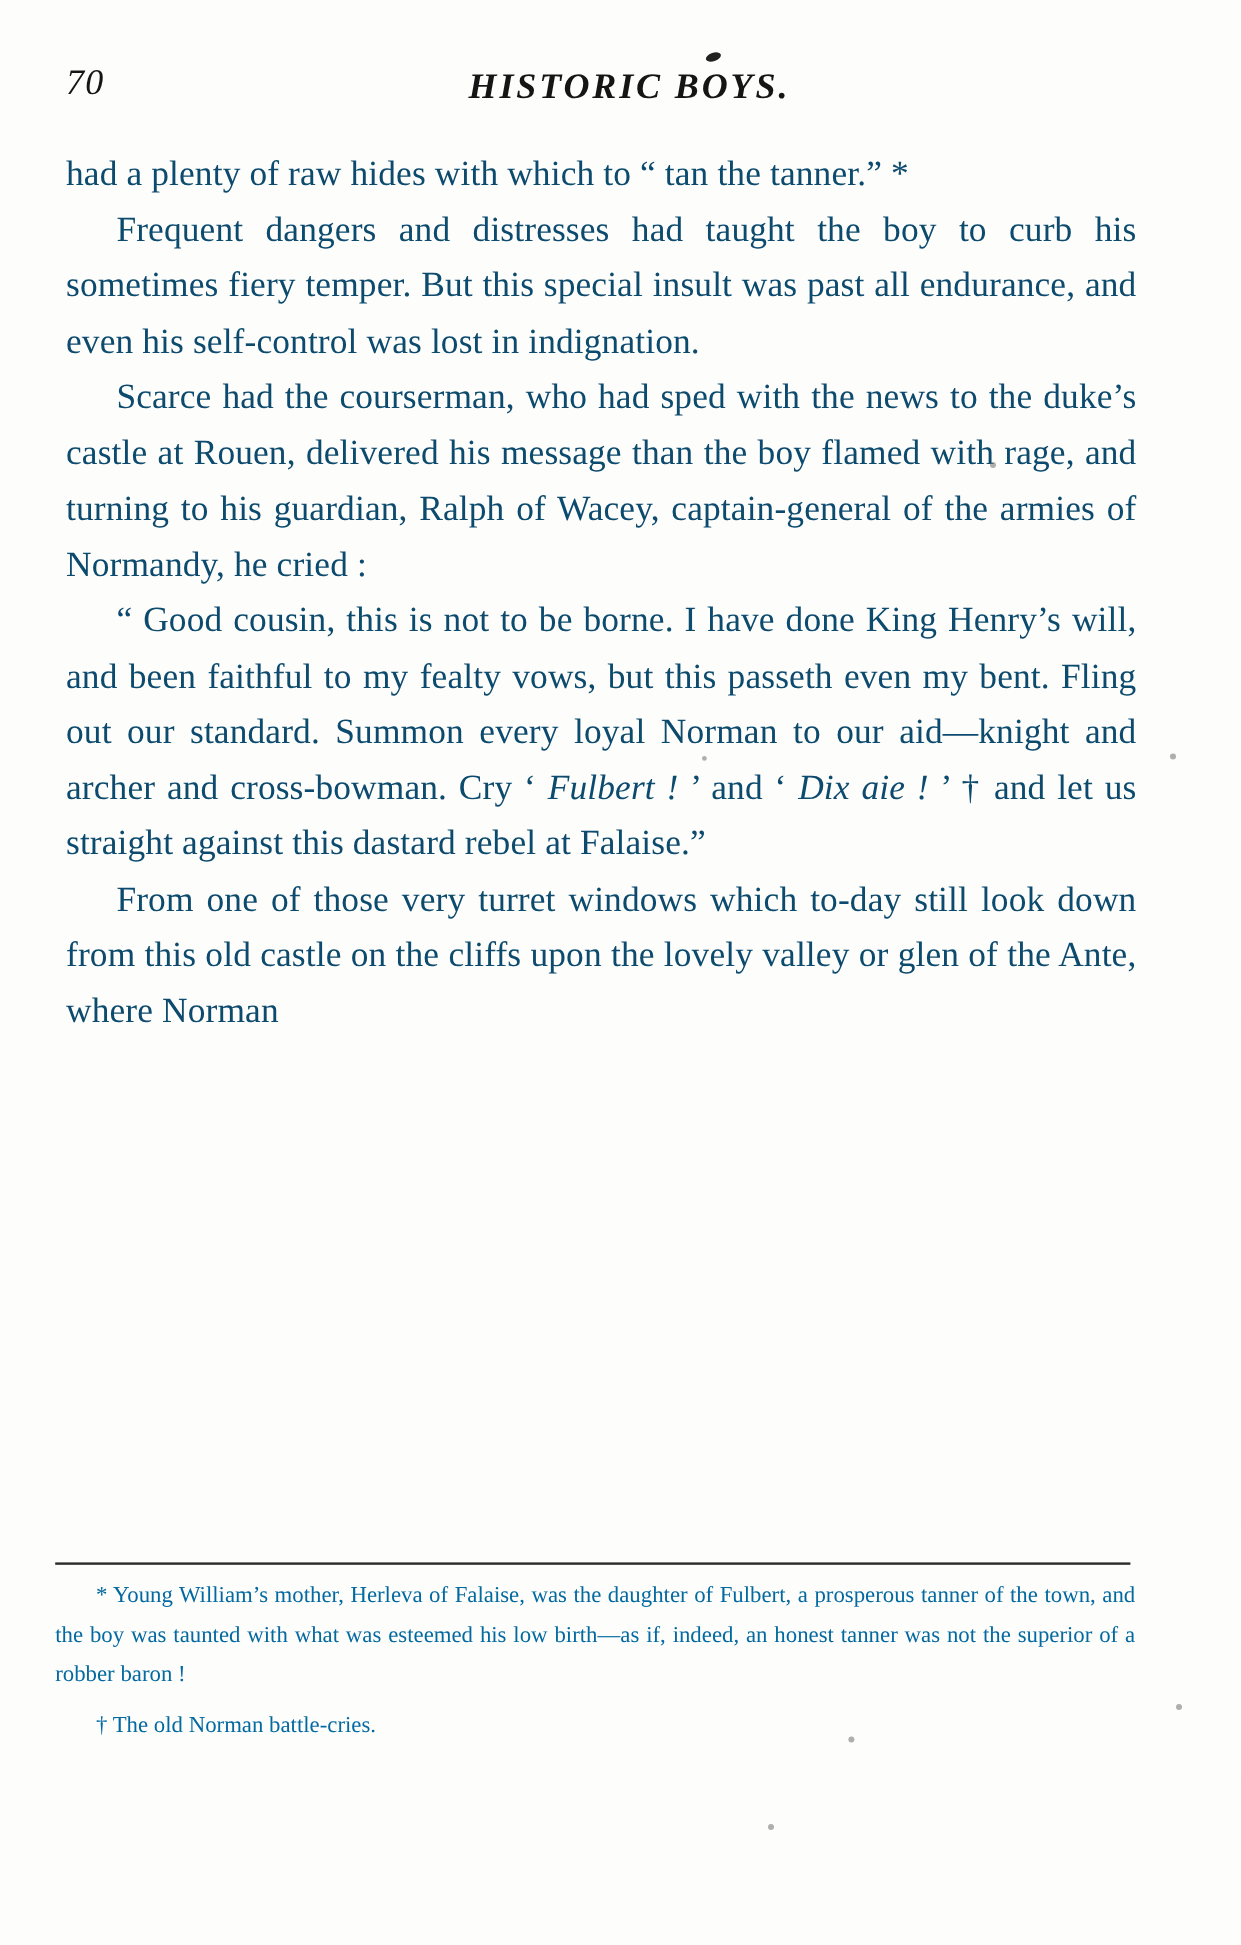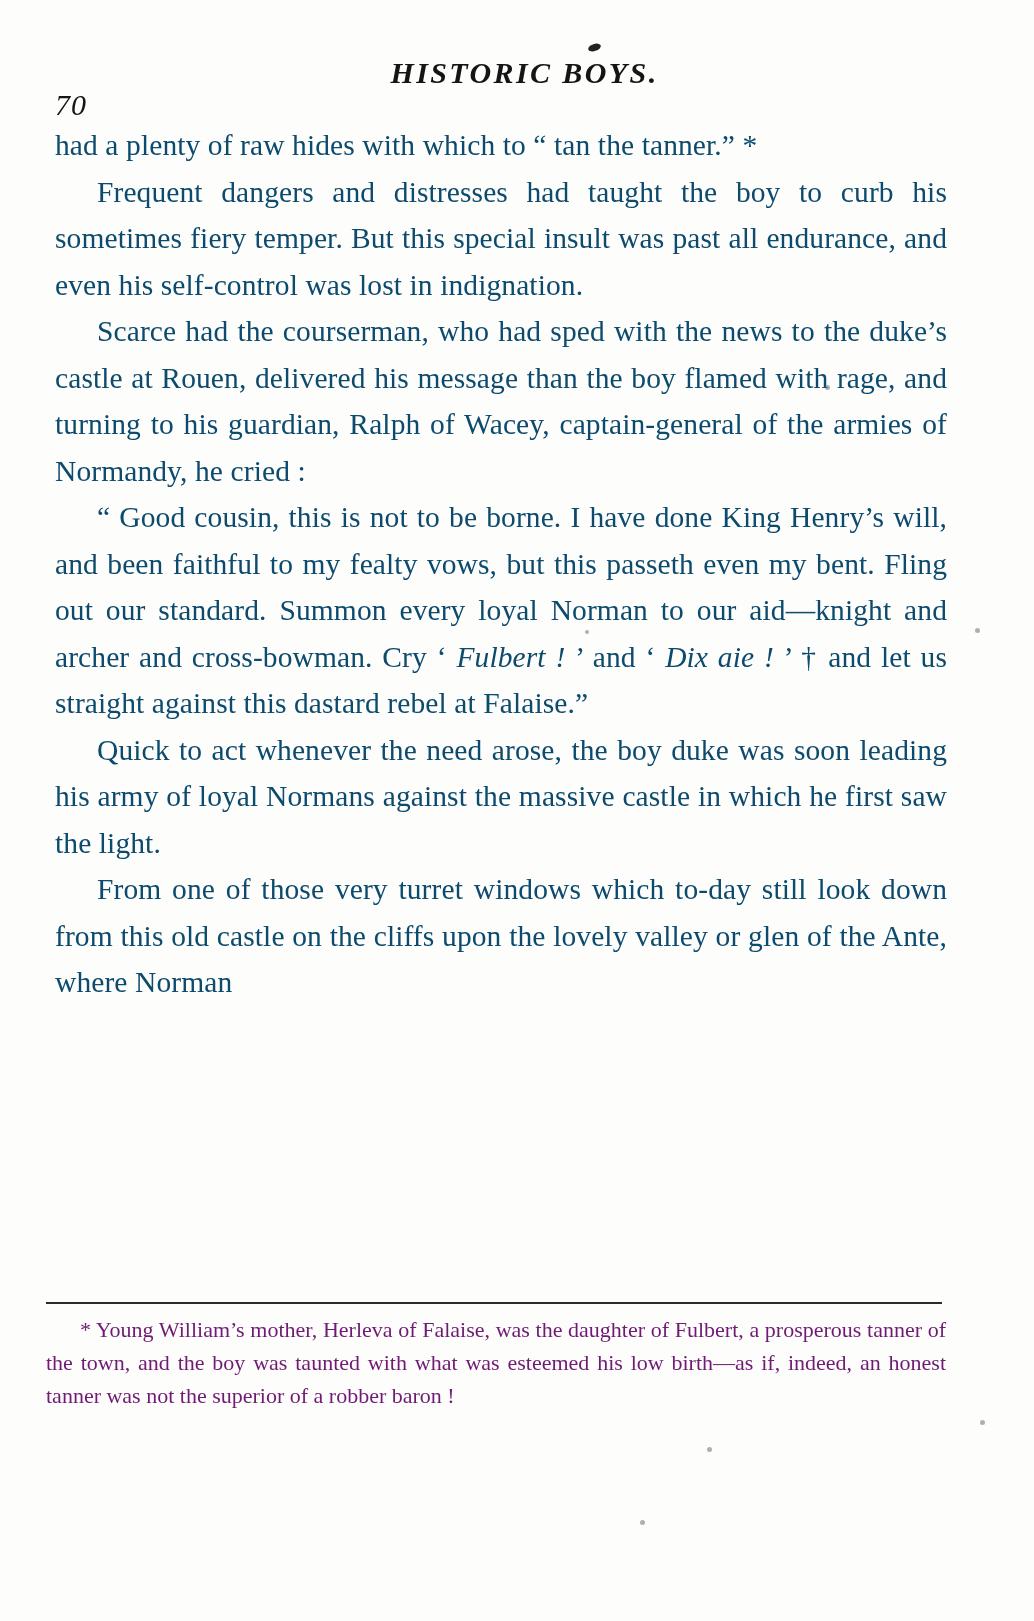--- a/index.html
+++ b/index.html
@@ -31,21 +31,20 @@
     height: 46px;
   }
   .folio {
     position: absolute;
     left: 0;
     top: 4px;
     font-size: 30px;
     font-style: italic;
     letter-spacing: 1px;
     color: #151515;
-    margin-top: 36px;
   }
   .running-title {
     position: absolute;
     left: 0;
     right: 0;
     top: 8px;
     text-align: center;
     font-size: 30px;
     font-style: italic;
     font-weight: bold;
@@ -92,24 +91,24 @@
     top: 1302px;
     width: 896px;
     height: 2px;
     background: #2b2b2b;
   }
   .footnotes {
     position: absolute;
     left: 46px;
     top: 1313px;
     width: 900px;
-    font-size: 22px;
+    font-size: 19px;
     line-height: 33px;
     text-align: justify;
-    color: #701a75;
+    color: #0369a1;
   }
   .footnotes p {
     margin: 0;
     text-indent: 34px;
   }
   .footnotes p + p {
     margin-top: 9px;
   }
   .speck {
     position: absolute;
@@ -127,28 +126,28 @@
     <div class="head-speck"></div>
     <div class="folio">70</div>
     <div class="running-title">HISTORIC BOYS.</div>
   </div>
 
   <div class="body-text">
     <p class="no-indent">had a plenty of raw hides with which to “ tan the tanner.” *</p>
     <p>Frequent dangers and distresses had taught the boy to curb his sometimes fiery temper.   But this special insult was past all endurance, and even his self-control was lost in indignation.</p>
     <p>Scarce had the courserman, who had sped with the news to the duke’s castle at Rouen, delivered his message than the boy flamed with rage, and turning to his guardian, Ralph of Wacey, captain-general of the armies of Normandy, he cried :</p>
     <p>“ Good cousin, this is not to be borne.   I have done King Henry’s will, and been faithful to my fealty vows, but this passeth even my bent.   Fling out our standard. Summon every loyal Norman to our aid—knight and archer and cross-bowman.   Cry ‘ <i>Fulbert !</i> ’ and ‘ <i>Dix aie !</i> ’ † and let us straight against this dastard rebel at Falaise.”</p>
-    <p>Quick to act whenever the need arose, the boy duke was soon leading his army of loyal Normans against the massive castle in which he first saw the light.</p>
     <p>From one of those very turret windows which to-day still look down from this old castle on the cliffs upon the lovely valley or glen of the Ante, where Norman</p>
   </div>
 
   <div class="footnote-rule"></div>
 
   <div class="footnotes">
     <p>* Young William’s mother, Herleva of Falaise, was the daughter of Fulbert, a prosperous tanner of the town, and the boy was taunted with what was esteemed his low birth—as if, indeed, an honest tanner was not the superior of a robber baron !</p>
+    <p>† The old Norman battle-cries.</p>
   </div>
 
   <div class="speck" style="left:825px;top:385px;width:5px;height:5px;"></div>
   <div class="speck" style="left:975px;top:628px;width:5px;height:5px;"></div>
   <div class="speck" style="left:585px;top:630px;width:4px;height:4px;"></div>
   <div class="speck" style="left:980px;top:1420px;width:5px;height:5px;"></div>
   <div class="speck" style="left:707px;top:1447px;width:5px;height:5px;"></div>
   <div class="speck" style="left:640px;top:1520px;width:5px;height:5px;"></div>
 
 </div>

